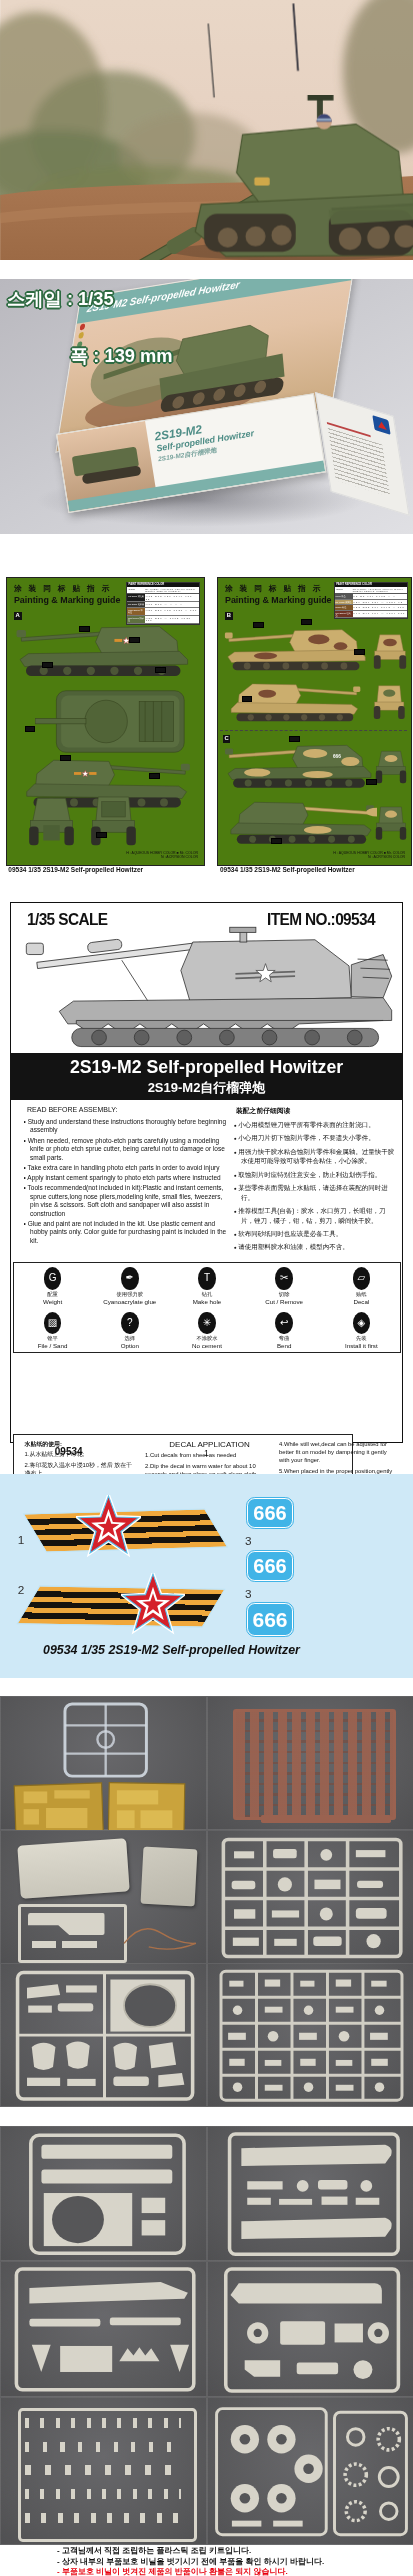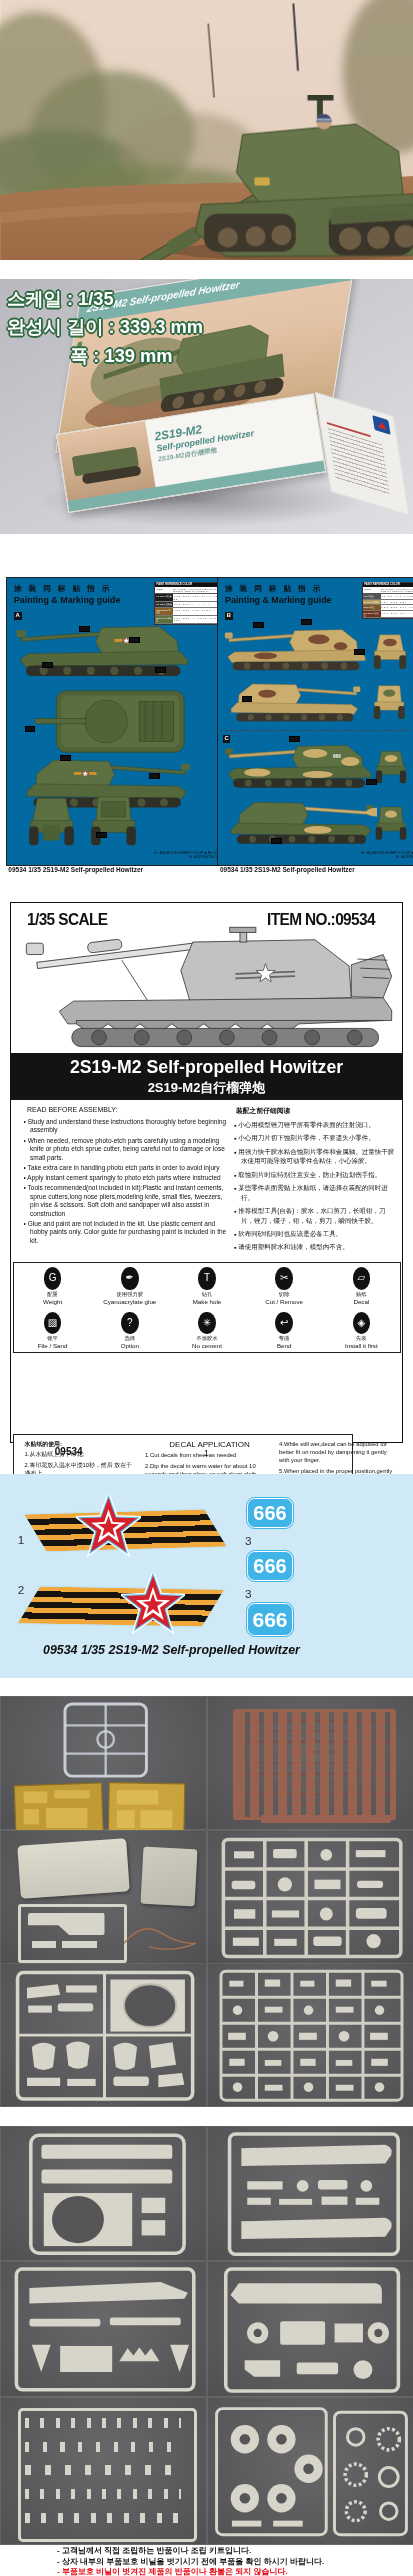--- a/index.html
+++ b/index.html
@@ -4,21 +4,21 @@
 <style>
   html,body{margin:0;padding:0;background:#fff;}
   #canvas{position:relative;width:414px;height:2576px;background:#fff;overflow:hidden;
           font-family:"Liberation Sans","DejaVu Sans",sans-serif;color:#111;}
   .abs{position:absolute;}
   
   .outline-txt{font-weight:bold;color:#fff;white-space:nowrap;
     text-shadow:-1.2px -1.2px 0 #2f6b42,1.2px -1.2px 0 #2f6b42,-1.2px 1.2px 0 #2f6b42,1.2px 1.2px 0 #2f6b42,
                 0 -1.8px 0 #2f6b42,0 1.8px 0 #2f6b42,-1.8px 0 0 #2f6b42,1.8px 0 0 #2f6b42;}
   
-  .gpage{background:#0369a1;border:1.2px solid #222;padding-left:28px;}
+  .gpage{background:#4d7c0f;border:1.2px solid #222;}
   .ghead-cn{font-weight:bold;font-size:7.7px;letter-spacing:2.4px;}
   .ghead-en{font-weight:bold;font-size:8.9px;}
   .gletter{width:7.7px;height:7.7px;background:#111;color:#fff;font-size:5.9px;font-weight:bold;
            text-align:center;line-height:7.7px;}
   .ptable{width:72px;border:0.6px solid #333;background:#fff;font-size:2.4px;line-height:1.2;}
   .pt-title{background:#111;color:#fff;font-size:2.7px;font-weight:bold;padding:0.6px 1.2px;}
   .pt-head{display:flex;border-bottom:0.6px solid #555;padding:0.6px 1.2px;gap:1.2px;font-size:2.2px;}
   .pt-head span:first-child{width:15.4px;}
   .pt-head span:last-child{flex:1;letter-spacing:0.6px;}
   .pt-row{display:flex;border-bottom:0.6px solid #777;align-items:stretch;}
@@ -170,21 +170,20 @@
 
     <div class="abs" style="left:315px;top:113px;width:72px;height:99px;transform:rotate(-9deg) skewY(26deg);transform-origin:left top;background:#efeeea;border:0.6px solid #ddd;overflow:hidden;">
       <div class="abs" style="right:4.7px;top:4.7px;width:15.4px;height:15.4px;background:#1b4f9c;border-radius:1.8px;">
         <div style="width:0;height:0;margin:4.1px auto 0;border-left:4.1px solid transparent;border-right:4.1px solid transparent;border-bottom:7px solid #d42a26;"></div>
       </div>
       <div class="abs" style="left:5.9px;top:27px;width:41px;height:2.4px;background:#b44;"></div>
       <div class="abs" style="left:5.9px;top:33px;width:51px;height:53px;background:repeating-linear-gradient(180deg,#b9b7b0 0 1.2px,transparent 1.2px 4.1px);"></div>
     </div>
 
     <div class="abs outline-txt" style="left:7px;top:7px;font-size:18.3px;">스케일 :  1/35</div>
-    <div class="abs outline-txt" style="left:7px;top:35px;font-size:18.3px;">완성시 길이 : 339.3 mm</div>
     <div class="abs outline-txt" style="left:70px;top:64px;font-size:18.3px;">폭 : 139 mm</div>
   </div>
 
   <div class="abs gpage" style="left:5.9px;top:577px;width:197px;height:287px;">
     <div class="abs ghead-cn" style="left:7px;top:5.9px;">涂 装 同 标 贴 指 示</div>
     <div class="abs ghead-en" style="left:7px;top:16.5px;">Painting &amp; Marking guide</div>
     <div class="abs gletter" style="left:7px;top:34px;">A</div>
     <div class="abs ptable" style="right:3.5px;top:3.5px;">
       <div class="pt-title">PAINT  REFERENCE COLOR</div>
       <div class="pt-head">
@@ -830,19 +829,19 @@
         <circle cx="306" cy="70" r="18" stroke-width="6" stroke-dasharray="5 4"></circle>
         <circle cx="250" cy="130" r="18" stroke-width="6" stroke-dasharray="5 4"></circle>
         <circle cx="306" cy="134" r="16" stroke-width="5"></circle>
         <circle cx="250" cy="192" r="16" stroke-width="6" stroke-dasharray="5 4"></circle>
         <circle cx="306" cy="192" r="14" stroke-width="5"></circle>
       </g>
     </svg>
   </div>
 
   <div class="abs" style="left:57px;top:2546px;">
-    <div class="knote">- 고객님께서 직접 조립하는 반품이나 조립 키트입니다.</div>
+    <div class="knote">- 고객님께서 직접 조립하는 플라스틱 조립 키트입니다.</div>
     <div class="knote">- 상자 내부의 부품보호 비닐을 벗기시기 전에 부품을 확인 하시기 바랍니다.</div>
     <div class="knote" style="color:#e8000d;">- 부품보호 비닐이 벗겨진 제품의 반품이나 환불은 되지 않습니다.</div>
   </div>
 
 </div>
 
 
 </body></html>

